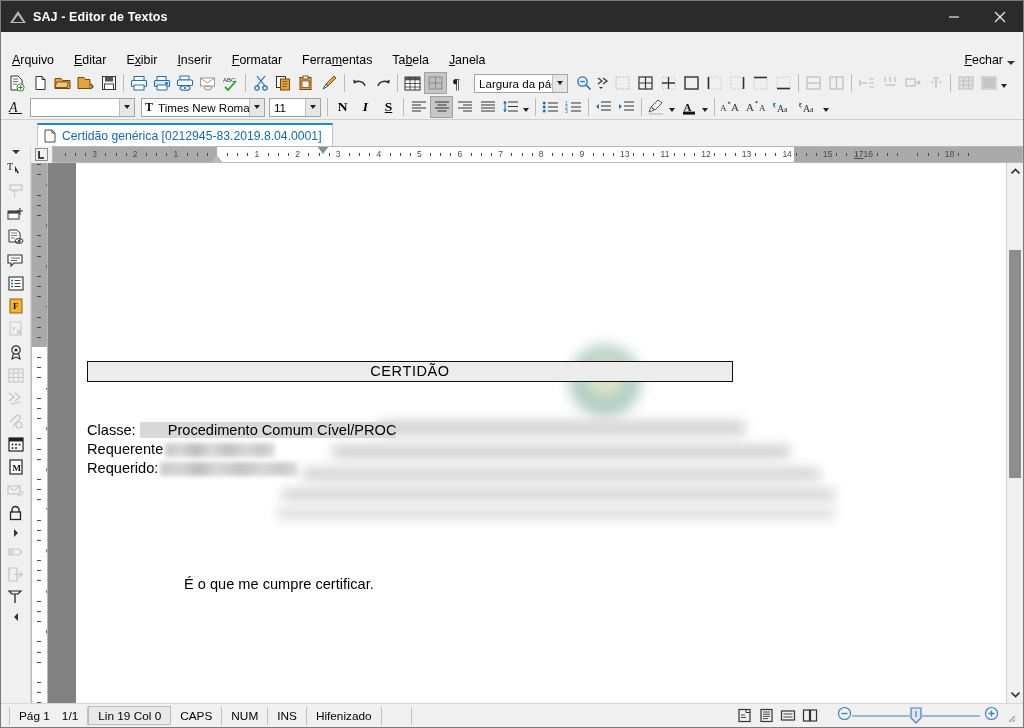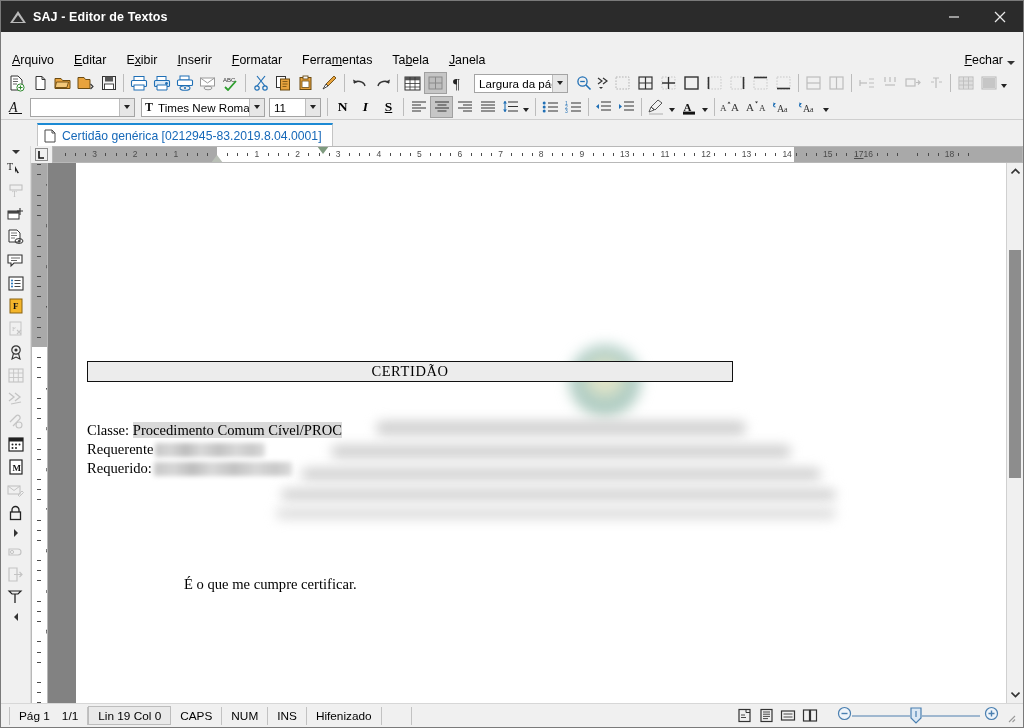--- a/index.html
+++ b/index.html
@@ -244,21 +244,21 @@
     position: relative;
     overflow: hidden;
     min-width: 0;
   }
   .page {
     position: absolute;
     left: 28px; top: 0; right: 0; bottom: 0;
     background: #ffffff;
   }
   .pageInner { position: relative; width: 100%; height: 100%;
-               font-family: Liberation Serif, serif; }
+               font-family: Liberation Sans, sans-serif; }
 
   
   .hdrLogo {
     position: absolute; left: 493px; top: 182px;
     width: 72px; height: 72px; border-radius: 50%;
     background: radial-gradient(circle at 50% 45%,
        rgba(238,230,190,0.85) 0%, rgba(200,214,186,0.8) 30%,
        rgba(150,190,185,0.85) 55%, rgba(168,196,166,0.75) 78%,
        rgba(255,255,255,0) 100%);
     filter: blur(7px);
@@ -273,21 +273,21 @@
     width: 646px; height: 21px;
     background: #ececec; border: 1px solid #111;
   }
   .certBox span {
     display:block; text-align:center; font-size:14.5px;
     line-height: 19px; letter-spacing: 0.6px; color:#000;
   }
   .docline {
     position: absolute; font-size: 14.6px; color: #000; white-space: nowrap;
   }
-  .hl { background: #d9d9d9; }
+  .hl { background: #d9d9d9; padding-left: 28px; }
   .redact {
     display:inline-block; vertical-align: -3px;
     background: linear-gradient(90deg,#c8c8c8 0%,#d6d6d6 14%,#bdbdbd 28%,
       #d9d9d9 42%,#c2c2c2 58%,#d8d8d8 74%,#c9c9c9 88%,#dcdcdc 100%);
     filter: blur(2.4px); height: 14px; border-radius: 2px;
   }
 
   
   .vscroll {
     width: 17px; min-width: 17px; background: #f0f0f0;

